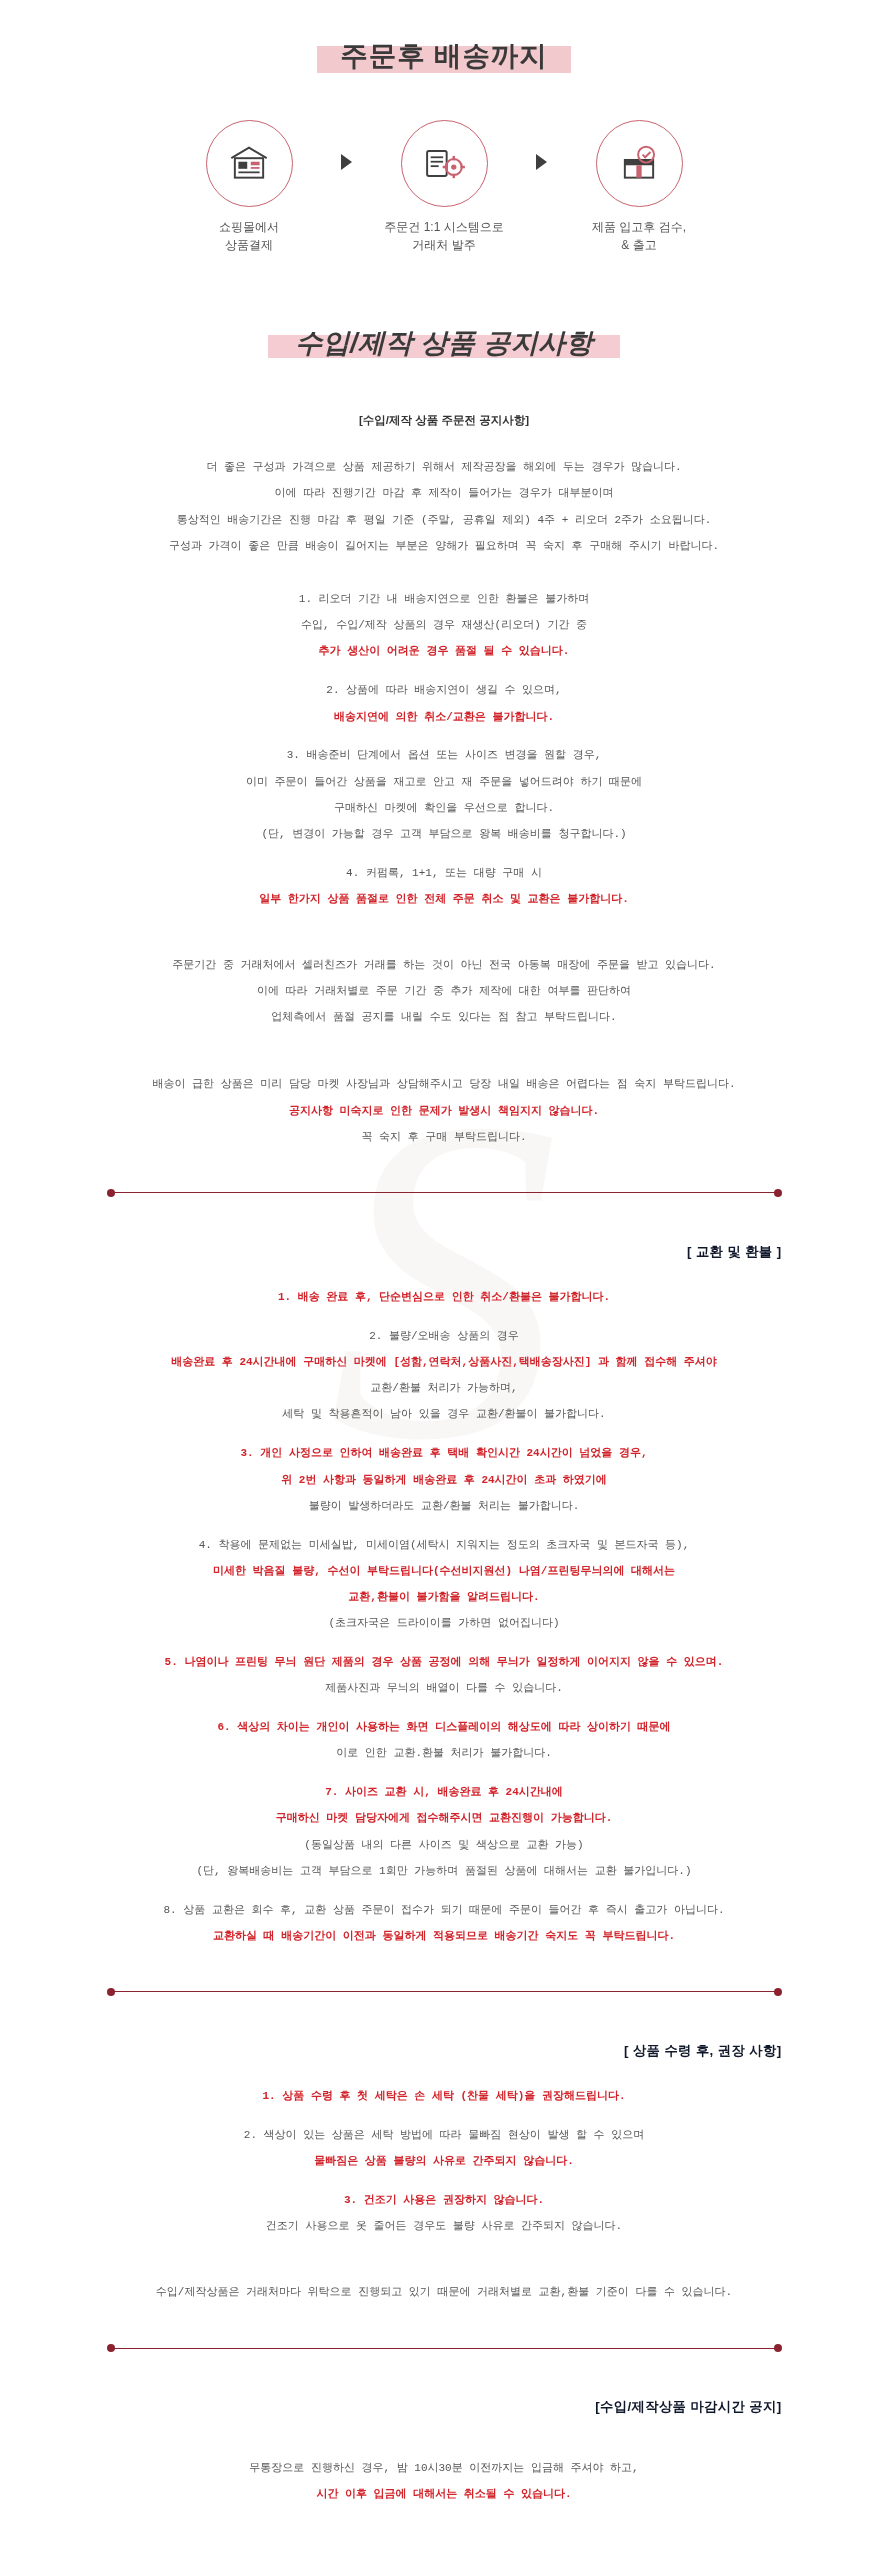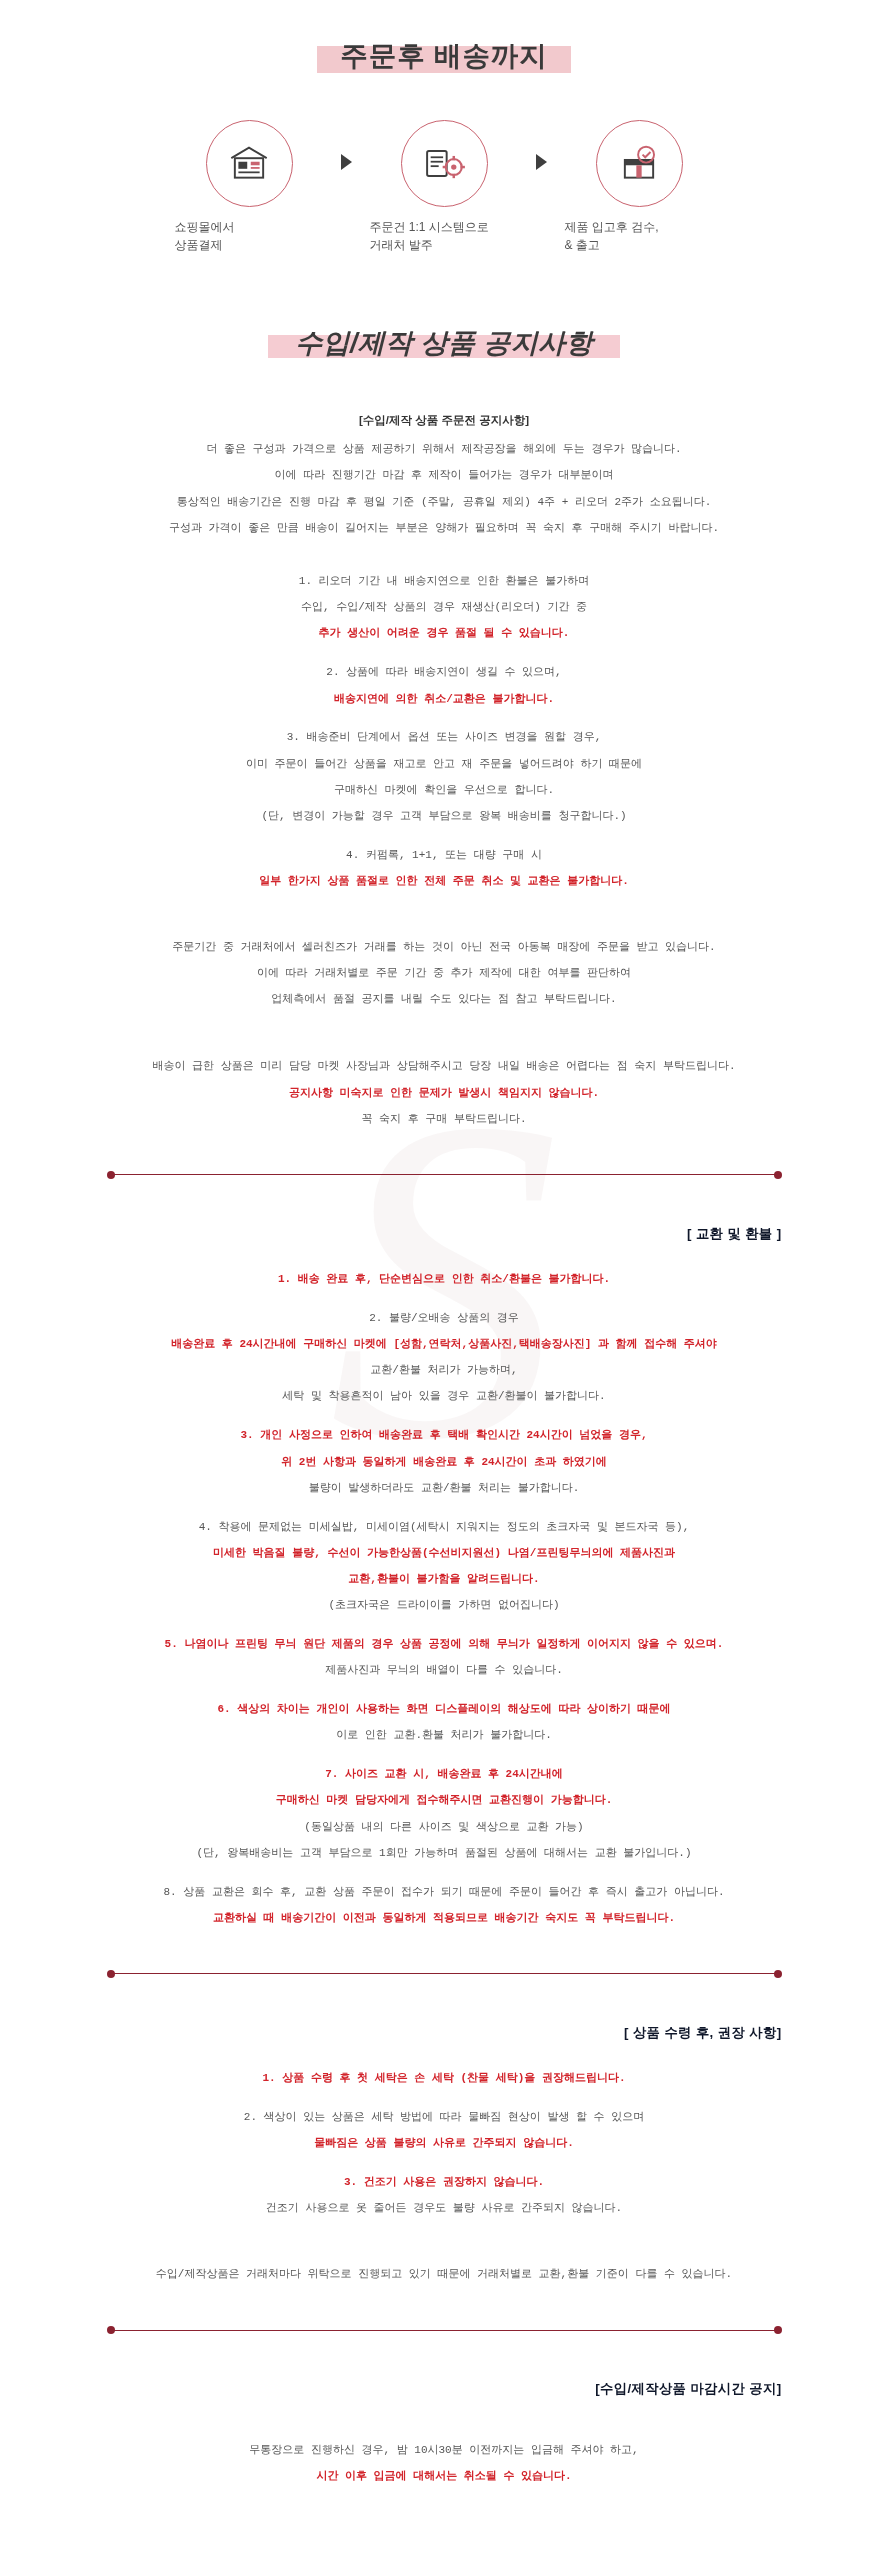--- a/index.html
+++ b/index.html
@@ -69,21 +69,21 @@
   
   .steps {
     margin-top: 41px;
     display: flex;
     justify-content: center;
     align-items: flex-start;
     gap: 0px;
   }
   .step {
     width: 149px;
-    text-align: left;
+    text-align: center;
   }
   .circle {
     width: 85px;
     height: 85px;
     border-radius: 50%;
     border: 1.8px solid #c9636f;
     margin: 0 auto;
     display: flex;
     align-items: center;
     justify-content: center;
@@ -145,21 +145,21 @@
     text-align: center;
     font-size: 11px;
     line-height: 1.9;
     color: #555555;
   }
   .block.top-gap { margin-top: 46px; }
   .b-title {
     font-weight: bold;
     color: #333333;
     font-size: 11.5px;
-    margin-bottom: 7px;
+    margin-bottom: 25px;
   }
   .para { margin: 0 0 5.3px 0; font-family: Liberation Mono, monospace; }
   .gap-sm { height: 16px; }
   .gap-md { height: 27px; }
   .gap-lg { height: 41px; }
   .red { color: #d2232a; font-weight: bold; }
 
   
   .divider {
     width: 675px;
@@ -357,21 +357,21 @@
       </div>
 
       <div class="item">
         <div class="para red">3. 개인 사정으로 인하여 배송완료 후 택배 확인시간 24시간이 넘었을 경우,</div>
         <div class="para red">위 2번 사항과 동일하게 배송완료 후 24시간이 초과 하였기에</div>
         <div class="para">불량이 발생하더라도 교환/환불 처리는 불가합니다.</div>
       </div>
 
       <div class="item">
         <div class="para">4. 착용에 문제없는 미세실밥, 미세이염(세탁시 지워지는 정도의 초크자국 및 본드자국 등),</div>
-        <div class="para red">미세한 박음질 불량, 수선이 가능한상품(수선비지원선) 나염/프린팅무늬의에 제품사진과</div>
+        <div class="para red">미세한 박음질 불량, 수선이 부탁드립니다(수선비지원선) 나염/프린팅무늬의에 대해서는</div>
         <div class="para red">교환,환불이 불가함을 알려드립니다.</div>
         <div class="para">(초크자국은 드라이이를 가하면 없어집니다)</div>
       </div>
 
       <div class="item">
         <div class="para red">5. 나염이나 프린팅 무늬 원단 제품의 경우 상품 공정에 의해 무늬가 일정하게 이어지지 않을 수 있으며.</div>
         <div class="para">제품사진과 무늬의 배열이 다를 수 있습니다.</div>
       </div>
 
       <div class="item">

